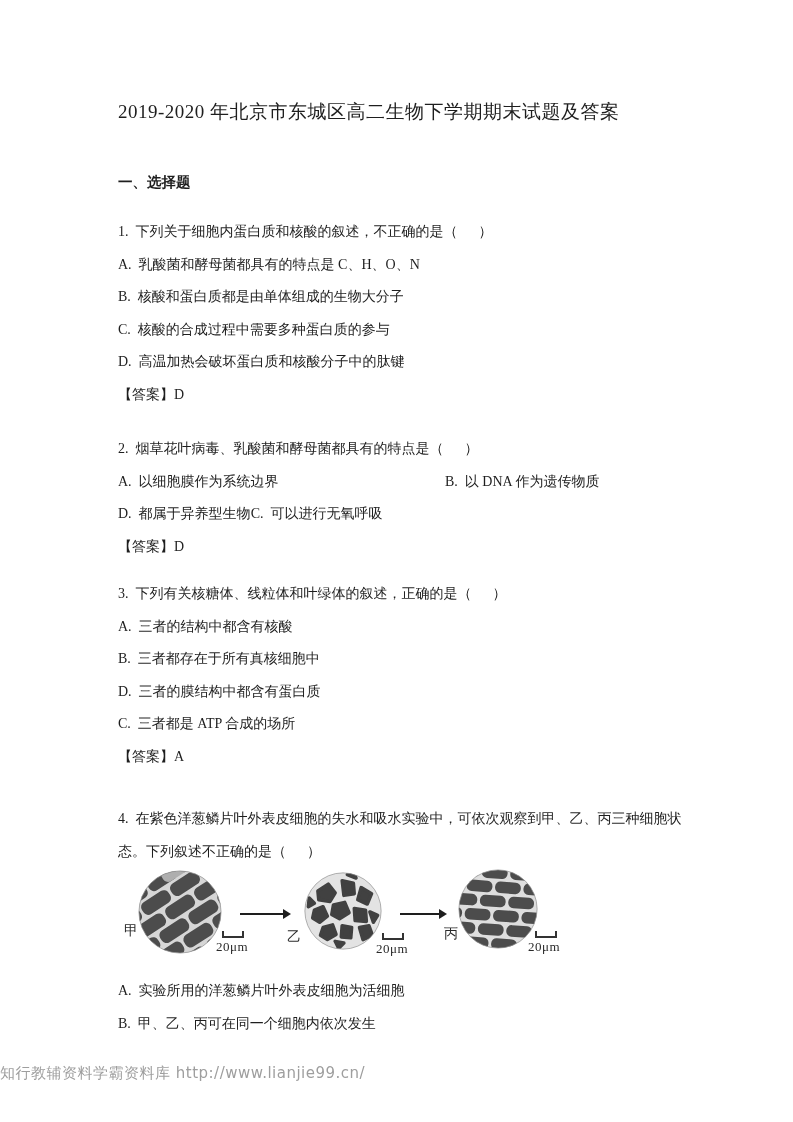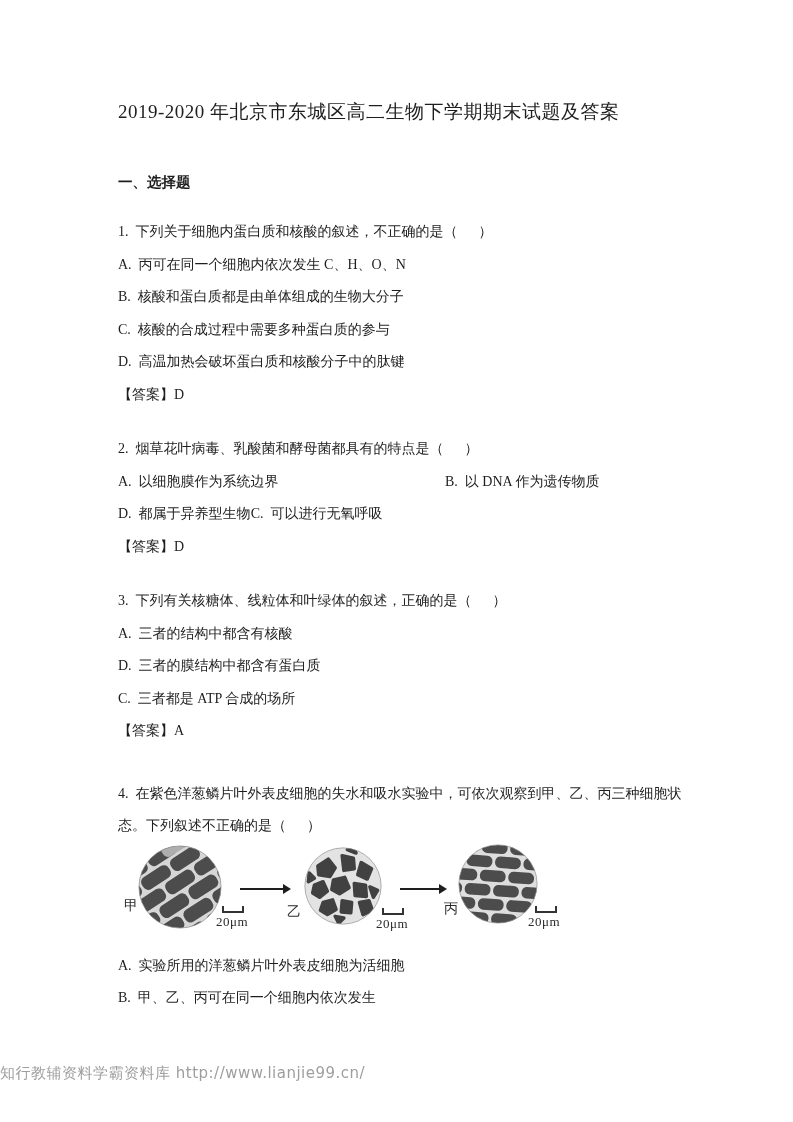--- a/index.html
+++ b/index.html
@@ -20,21 +20,21 @@
     white-space:pre-wrap;
   }
   .section-heading{
     margin:46px 0 0 0;
     font-size:14.5px;font-weight:700;
     line-height:20px;
     white-space:pre-wrap;
   }
   .question{margin-top:22px;}
   .q1{margin-top:24px;}
-  .q3{margin-top:22px;}
+  .q3{margin-top:15px;}
   .q4{margin-top:30px;}
   .line{
     font-size:14px;line-height:32.5px;
     white-space:pre-wrap;
   }
   .two-col{display:flex;}
   .two-col .col-a{width:327px;flex:0 0 327px;}
   
   .fig-row{position:relative;height:94px;margin-top:1px;}
   .micro{position:absolute;}
@@ -73,21 +73,21 @@
 
 <div class="page">
   <div class="content">
 
     <h1 class="doc-title">2019-2020 年北京市东城区高二生物下学期期末试题及答案</h1>
 
     <div class="section-heading">一、选择题</div>
 
     <div class="question q1">
       <div class="line">1.  下列关于细胞内蛋白质和核酸的叙述，不正确的是（      ）</div>
-      <div class="line">A.  丙可在同一个细胞内依次发生 C、H、O、N</div>
+      <div class="line">A.  乳酸菌和酵母菌都具有的特点是 C、H、O、N</div>
       <div class="line">B.  核酸和蛋白质都是由单体组成的生物大分子</div>
       <div class="line">C.  核酸的合成过程中需要多种蛋白质的参与</div>
       <div class="line">D.  高温加热会破坏蛋白质和核酸分子中的肽键</div>
       <div class="line">【答案】D</div>
     </div>
 
     <div class="question">
       <div class="line">2.  烟草花叶病毒、乳酸菌和酵母菌都具有的特点是（      ）</div>
       <div class="two-col">
         <div class="line col-a">A.  以细胞膜作为系统边界</div>
@@ -96,20 +96,21 @@
       <div class="two-col">
         <div class="line">D.  都属于异养型生物</div>
         <div class="line col-a">C.  可以进行无氧呼吸</div>
       </div>
       <div class="line">【答案】D</div>
     </div>
 
     <div class="question q3">
       <div class="line">3.  下列有关核糖体、线粒体和叶绿体的叙述，正确的是（      ）</div>
       <div class="line">A.  三者的结构中都含有核酸</div>
+      <div class="line">B.  三者都存在于所有真核细胞中</div>
       <div class="line">D.  三者的膜结构中都含有蛋白质</div>
       <div class="line">C.  三者都是 ATP 合成的场所</div>
       <div class="line">【答案】A</div>
     </div>
 
     <div class="question q4">
       <div class="line">4.  在紫色洋葱鳞片叶外表皮细胞的失水和吸水实验中，可依次观察到甲、乙、丙三种细胞状态。下列叙述不正确的是（      ）</div>
 
       <div class="fig-row">
 

